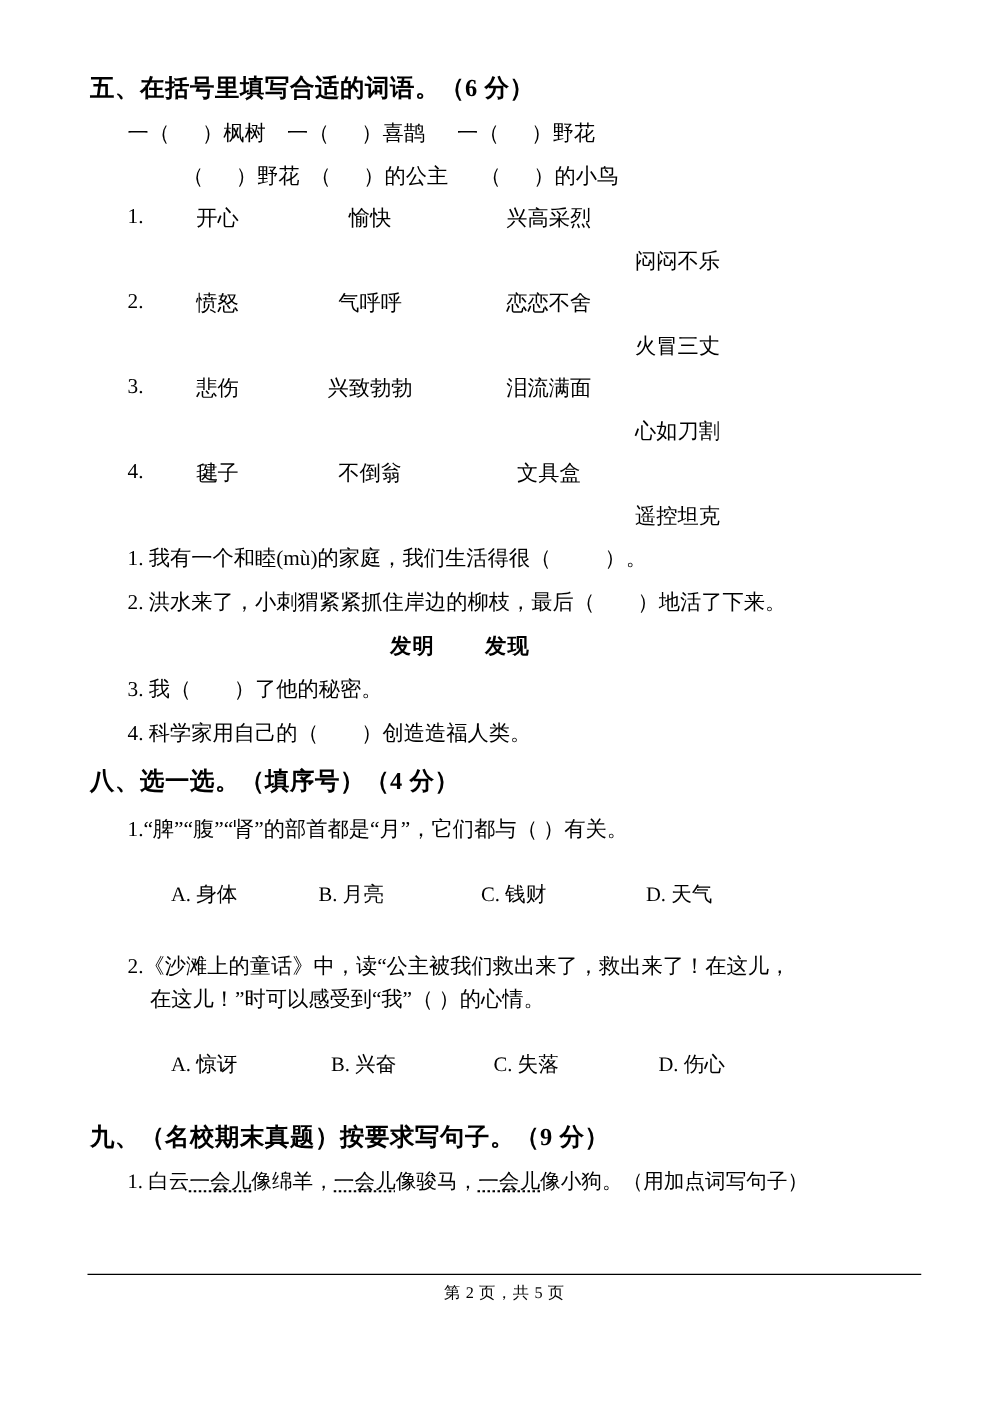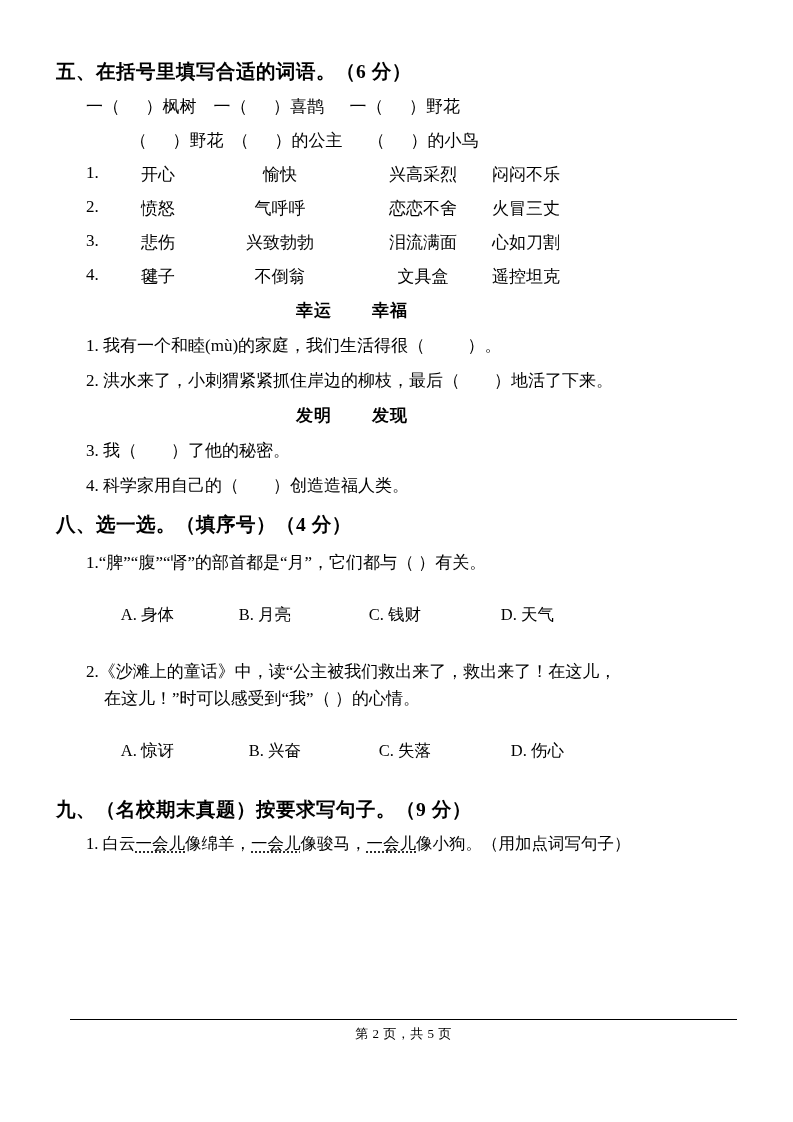--- a/index.html
+++ b/index.html
@@ -13,21 +13,21 @@
     font-family: "Liberation Serif", "DejaVu Serif", serif;
     color: #000000;
     position: relative;
     overflow: hidden;
   }
   .page {
     position: relative;
     width: 793px;
     height: 1065px;
     box-sizing: border-box;
-    padding: 44px 56px 0 56px;
+    padding: 44px 56px 0 72px;
   }
   .section {
     margin-bottom: 2px;
   }
   .sec-title {
     font-size: 19.5px;
     font-weight: bold;
     letter-spacing: 0.5px;
     margin: 14px 0 10px 0;
     line-height: 1.4;
@@ -53,21 +53,21 @@
     width: 24px;
     flex: none;
   }
   .s6c {
     display: inline-block;
     text-align: center;
   }
   .s6c1 { width: 96px; }
   .s6c2 { width: 148px; }
   .s6c3 { width: 138px; }
-  .s6c4 { width: auto; }
+  .s6c4 { width: auto; margin-top: 34px; }
 
   
   .word-pair {
     text-align: left;
     padding-left: 240px;
     font-size: 17px;
     font-weight: bold;
     margin: 10px 0 12px 0;
     letter-spacing: 1px;
   }
@@ -166,23 +166,20 @@
     <div class="s6row">
       <span class="s6num">4.</span>
       <span class="s6c s6c1">毽子</span>
       <span class="s6c s6c2">不倒翁</span>
       <span class="s6c s6c3">文具盒</span>
       <span class="s6c s6c4">遥控坦克</span>
     </div>
   </div>
 
   <div class="section">
-    <div class="word-pair">
-      <span>幸运</span><span class="gap"></span><span>幸福</span>
-    </div>
     <div class="qline">1. 我有一个和睦(mù)的家庭，我们生活得很（          ）。</div>
     <div class="qline">2. 洪水来了，小刺猬紧紧抓住岸边的柳枝，最后（        ）地活了下来。</div>
     <div class="word-pair">
       <span>发明</span><span class="gap"></span><span>发现</span>
     </div>
     <div class="qline">3. 我（        ）了他的秘密。</div>
     <div class="qline">4. 科学家用自己的（        ）创造造福人类。</div>
   </div>
 
   <div class="section">

